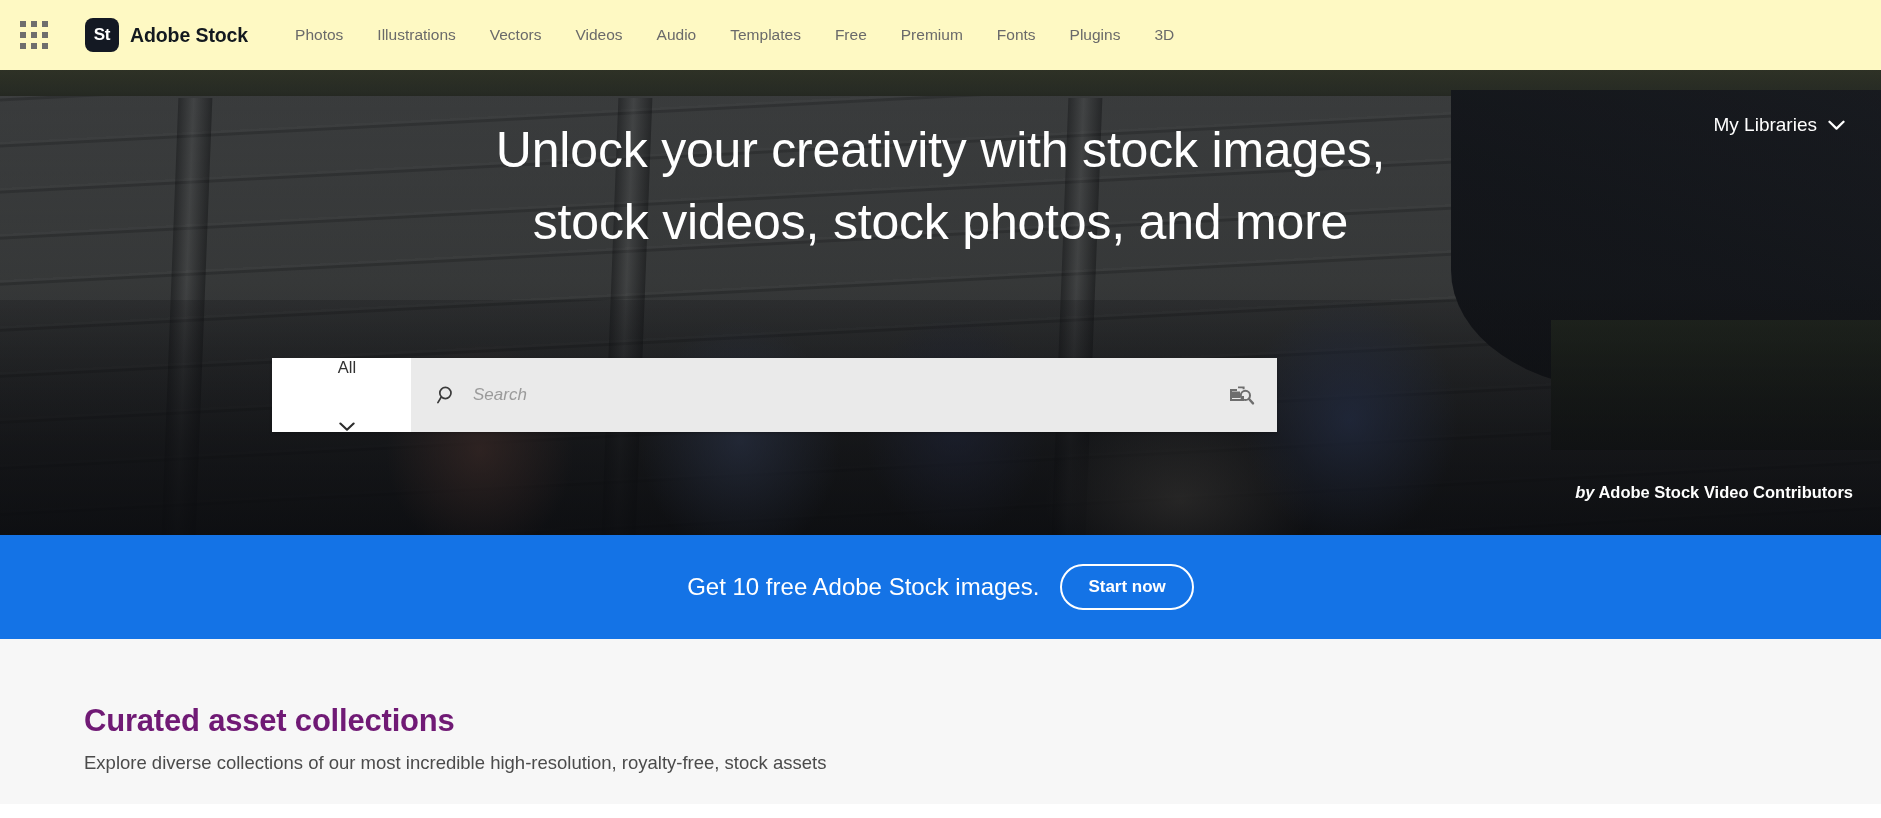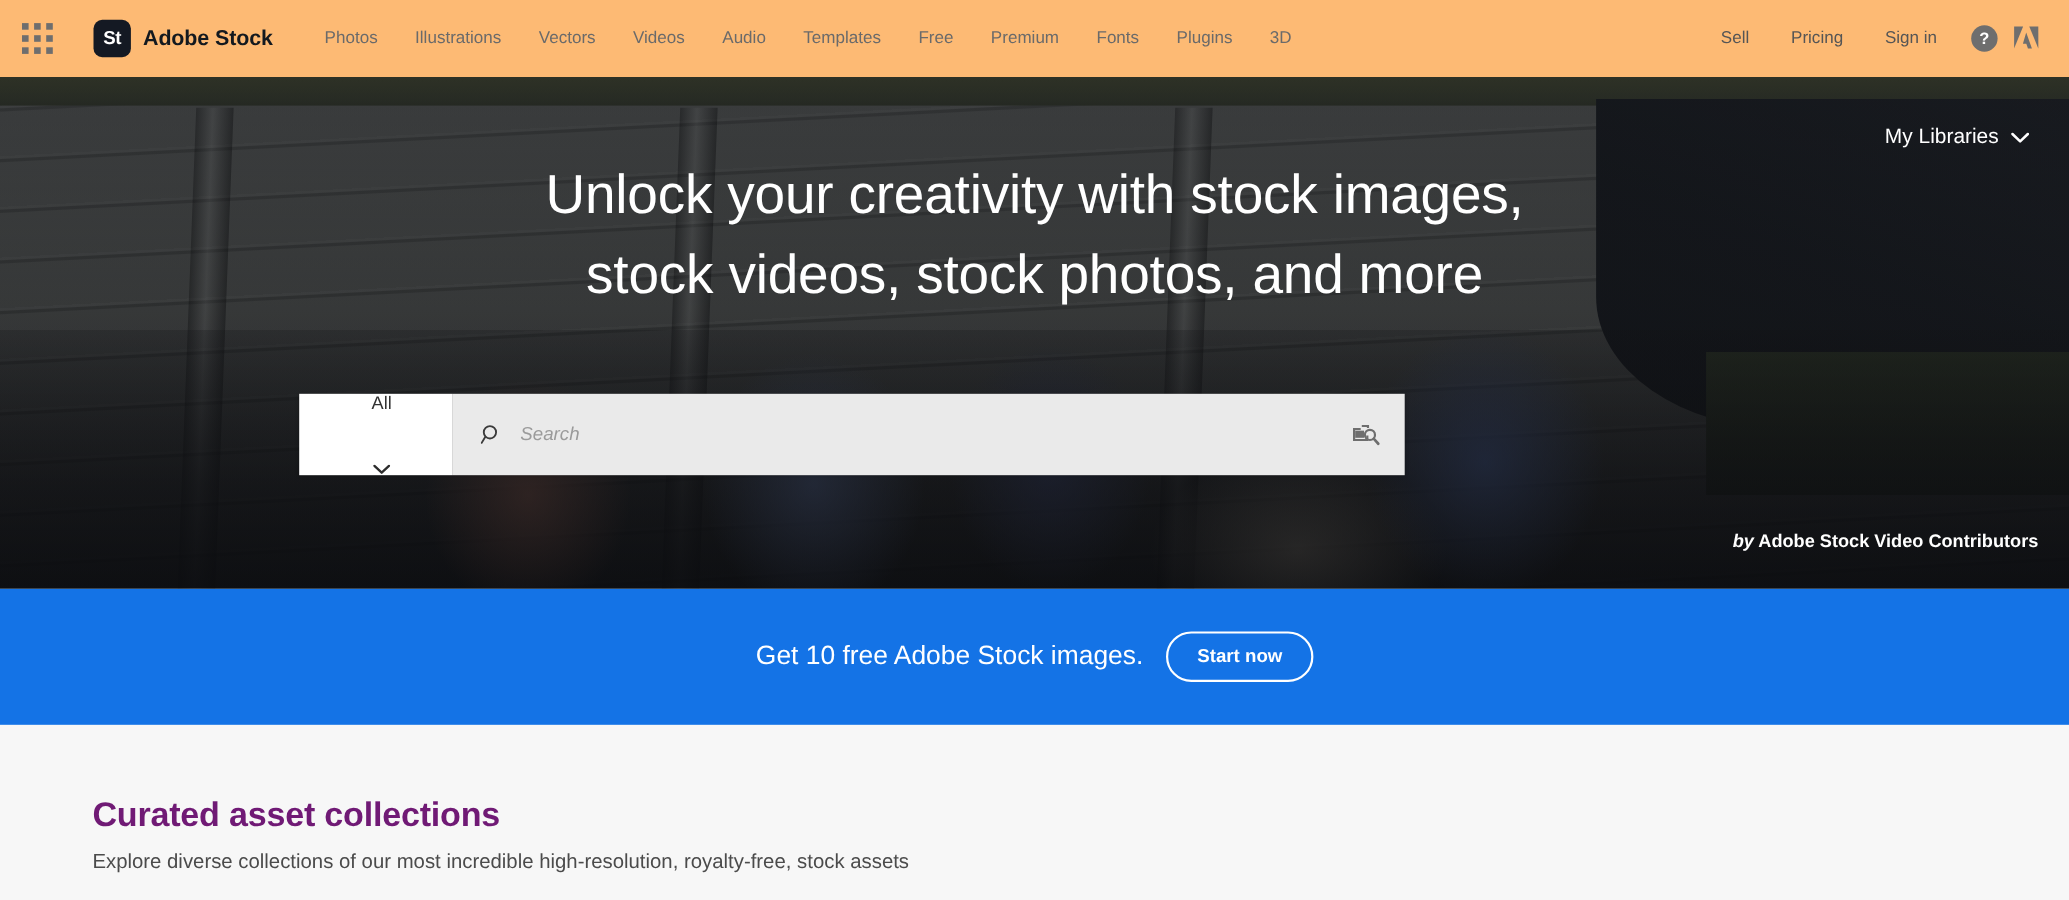--- a/index.html
+++ b/index.html
@@ -9,21 +9,21 @@
     height: 818px;
     overflow: hidden;
     background: #ffffff;
     font-family: "Liberation Sans", sans-serif;
   }
 
   
   .header {
     height: 70px;
     width: 100%;
-    background: #fdba74;
+    background: #fef9c3;
     display: flex;
     align-items: center;
     padding: 0 22px 0 14px;
     position: relative;
     z-index: 10;
   }
 
   .app-grid {
     width: 40px; height: 40px;
     display: grid;
@@ -196,21 +196,20 @@
   .hero-title {
     position: absolute;
     top: 44px; left: 0; right: 0;
     text-align: center;
     color: #ffffff;
     font-size: 50px;
     line-height: 1.44;
     font-weight: 400;
     letter-spacing: -0.2px;
     padding: 0 200px;
-    margin-top: 27px;
   }
 
   .search-wrap {
     position: absolute;
     top: 288px;
     left: 272px;
     width: 1005px;
     height: 74px;
     display: flex;
     box-shadow: 0 1px 3px rgba(0,0,0,0.25);
@@ -253,21 +252,21 @@
     right: 28px; bottom: 33px;
     color: #ffffff;
     font-size: 16.5px;
     font-weight: bold;
     white-space: nowrap;
   }
   .attribution em { font-style: italic; font-weight: bold; }
 
   
   .promo {
-    height: 124px;
+    height: 104px;
     width: 100%;
     background: #1473e6;
     display: flex;
     align-items: center;
     justify-content: center;
     gap: 21px;
   }
   .promo-text { color: #ffffff; font-size: 24px; font-weight: 400; }
   .promo-btn {
     background: transparent;
@@ -329,31 +328,20 @@
     <a>Videos</a>
     <a>Audio</a>
     <a>Templates</a>
     <a>Free</a>
     <a>Premium</a>
     <a>Fonts</a>
     <a>Plugins</a>
     <a>3D</a>
   </nav>
 
-  <div class="header-right">
-    <a>Sell</a>
-    <a>Pricing</a>
-    <a>Sign in</a>
-    <div class="help-icon">?</div>
-    <svg class="adobe-logo" viewBox="0 0 26 26">
-      <path d="M2 2 L10.2 2 L2 22 Z" fill="#6e6e6e"></path>
-      <path d="M24 2 L15.8 2 L24 22 Z" fill="#6e6e6e"></path>
-      <path d="M13 7.6 L18.2 22 L14.6 22 L13.1 17.8 L10 17.8 Z" fill="#6e6e6e"></path>
-    </svg>
-  </div>
 </div>
 
 <div class="hero">
 
   <div class="hero-photo">
     <div class="grass"></div>
     <div class="fence"></div>
     <div class="fence-post" style="left:170px;"></div>
     <div class="fence-post" style="left:610px;"></div>
     <div class="fence-post" style="left:1060px;"></div>

